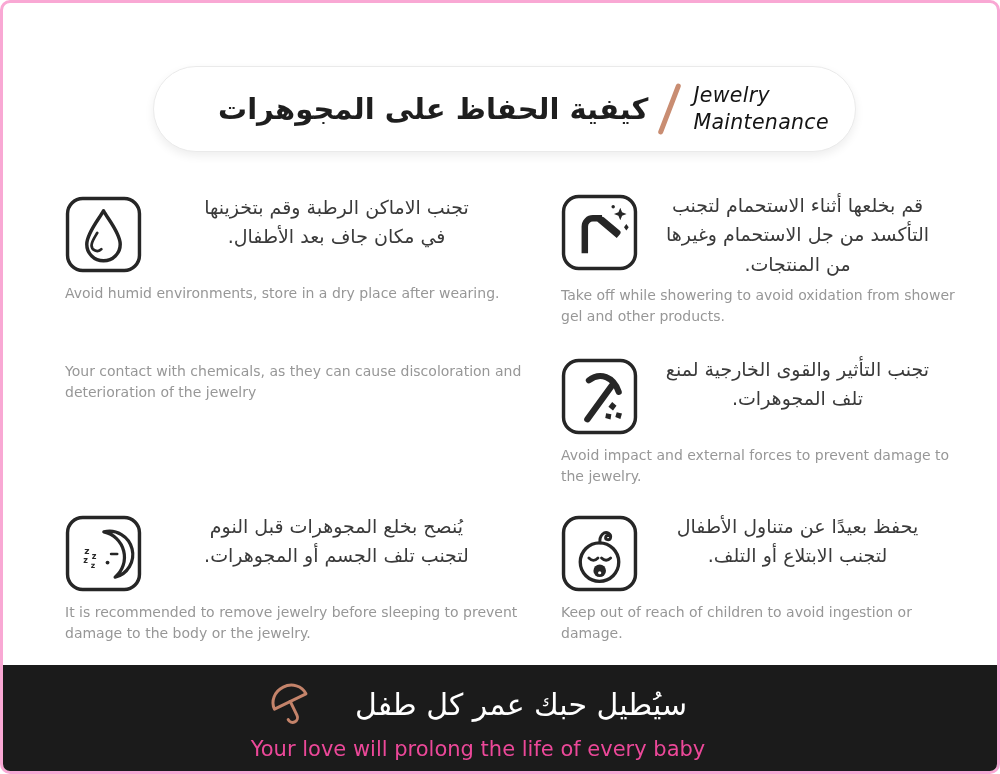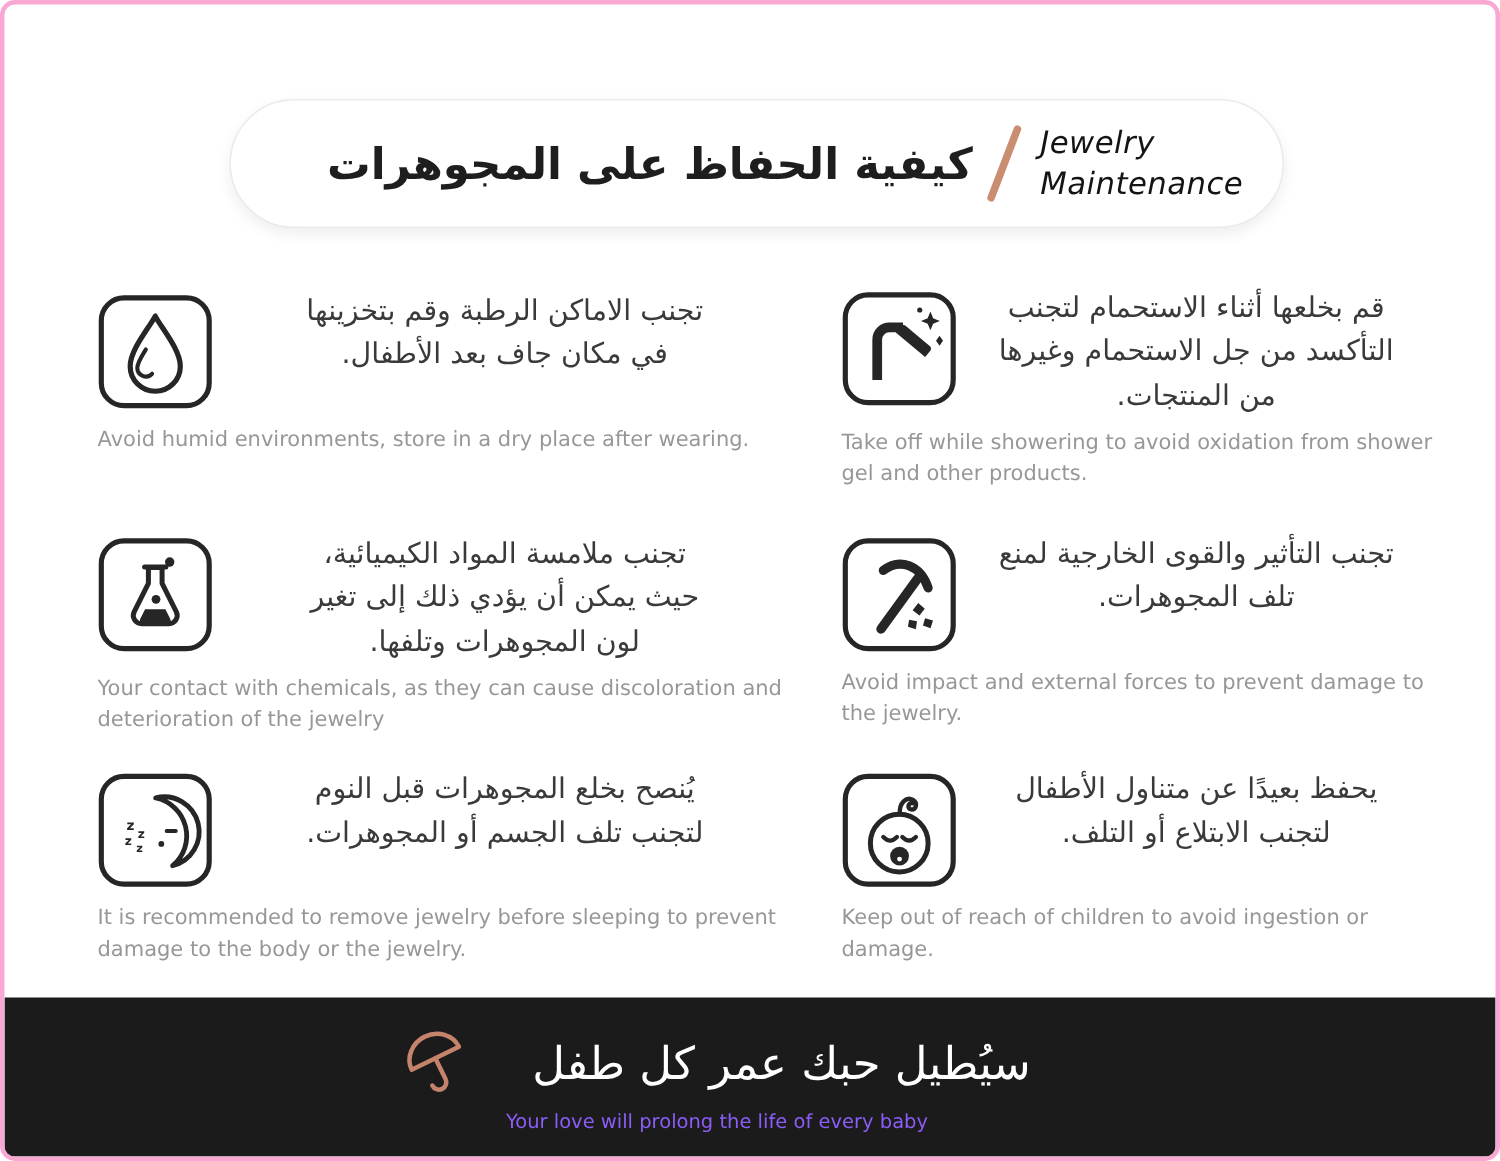--- a/index.html
+++ b/index.html
@@ -46,21 +46,21 @@
   }
   .en { margin-top:6px; font-size:14px; line-height:1.5; color:#979797; }
   
   .footer {
     position:absolute; left:0; right:0; bottom:0; height:106px;
     background:#1b1b1b;
     display:flex; flex-direction:column; align-items:center; justify-content:center;
   }
   .footer-row { display:flex; align-items:center; gap:36px; transform:translateX(-26px); }
   .footer-ar { font-size:30px; color:#ffffff; direction:rtl; }
-  .footer-en { margin-top:3px; font-size:13px; color:#8b5cf6; transform:translateX(-22px);text-align:center; }
+  .footer-en { margin-top:3px; font-size:21px; color:#ec4899; transform:translateX(-22px);text-align:center; }
 </style>
 </head>
 <body>
 
 <div class="frame">
 
   <header class="pill">
     <span class="pill-ar">كيفية الحفاظ على المجوهرات</span>
     <span class="pill-slash"></span>
     <span class="pill-en">
@@ -104,37 +104,20 @@
       <div class="ar">
         <div>قم بخلعها أثناء الاستحمام لتجنب</div>
         <div>التأكسد من جل الاستحمام وغيرها</div>
         <div>من المنتجات.</div>
       </div>
     </div>
     <p class="en">Take off while showering to avoid oxidation from shower gel and other products.</p>
   </section>
 
   <section class="cell c2">
-    <div class="cell-top">
-      <div class="icon-box">
-        <svg width="77" height="77" viewBox="0 0 76 76">
-          <rect x="2.5" y="2.5" width="71" height="71" rx="15" fill="#fff" stroke="#262626" stroke-width="3.4"></rect>
-          <path d="M33.5 20 v10.5 l-9.3 18.6 a5.4 5.4 0 0 0 4.8 7.9 h18 a5.4 5.4 0 0 0 4.8 -7.9 L42.5 30.5 V20 Z" fill="none" stroke="#262626" stroke-width="3.3" stroke-linejoin="round"></path>
-          <path d="M31 19.8 h14" stroke="#262626" stroke-width="3.3" stroke-linecap="round"></path>
-          <path d="M31.3 47.5 h13.4 l3.2 6.4 a2.2 2.2 0 0 1 -2 3.2 h-15.8 a2.2 2.2 0 0 1 -2 -3.2 Z" fill="#262626"></path>
-          <circle cx="38.5" cy="41" r="2.9" fill="#262626"></circle>
-          <circle cx="47.5" cy="16.5" r="3.1" fill="#262626"></circle>
-        </svg>
-      </div>
-      <div class="ar">
-        <div>تجنب ملامسة المواد الكيميائية،</div>
-        <div>حيث يمكن أن يؤدي ذلك إلى تغير</div>
-        <div>لون المجوهرات وتلفها.</div>
-      </div>
-    </div>
     <p class="en">Your contact with chemicals, as they can cause discoloration and deterioration of the jewelry</p>
   </section>
 
   <section class="cell c3">
     <div class="cell-top">
       <div class="icon-box">
         <svg width="77" height="77" viewBox="0 0 76 76">
           <rect x="2.5" y="2.5" width="71" height="71" rx="15" fill="#fff" stroke="#262626" stroke-width="3.4"></rect>
           <path d="M26 60.5 L50 27.5" stroke="#262626" stroke-width="6.2" stroke-linecap="round"></path>
           <path d="M27.5 22 C38.5 13.5 52 18.5 57 33.5" fill="none" stroke="#262626" stroke-width="6" stroke-linecap="round"></path>

